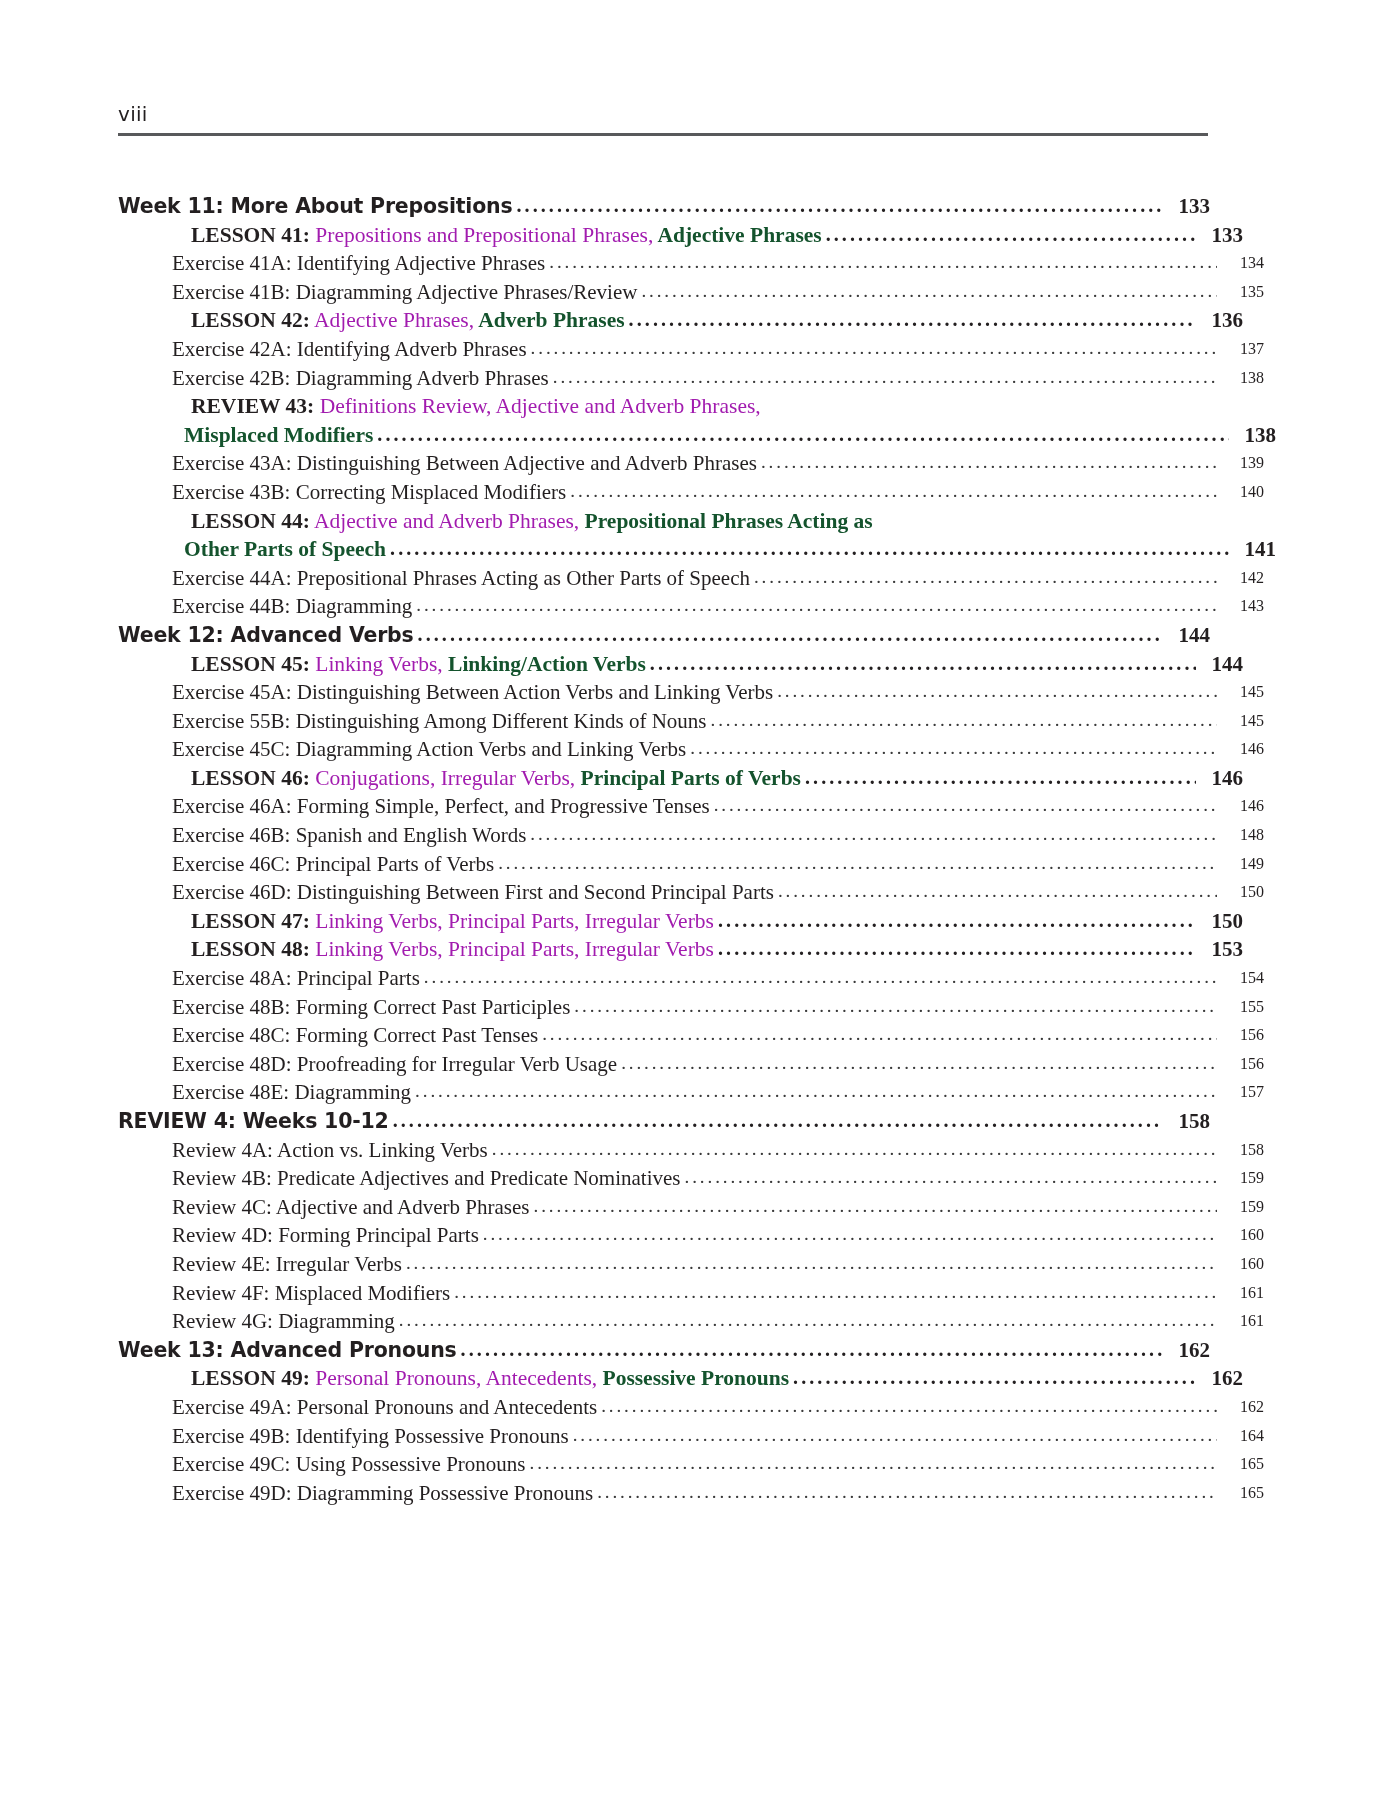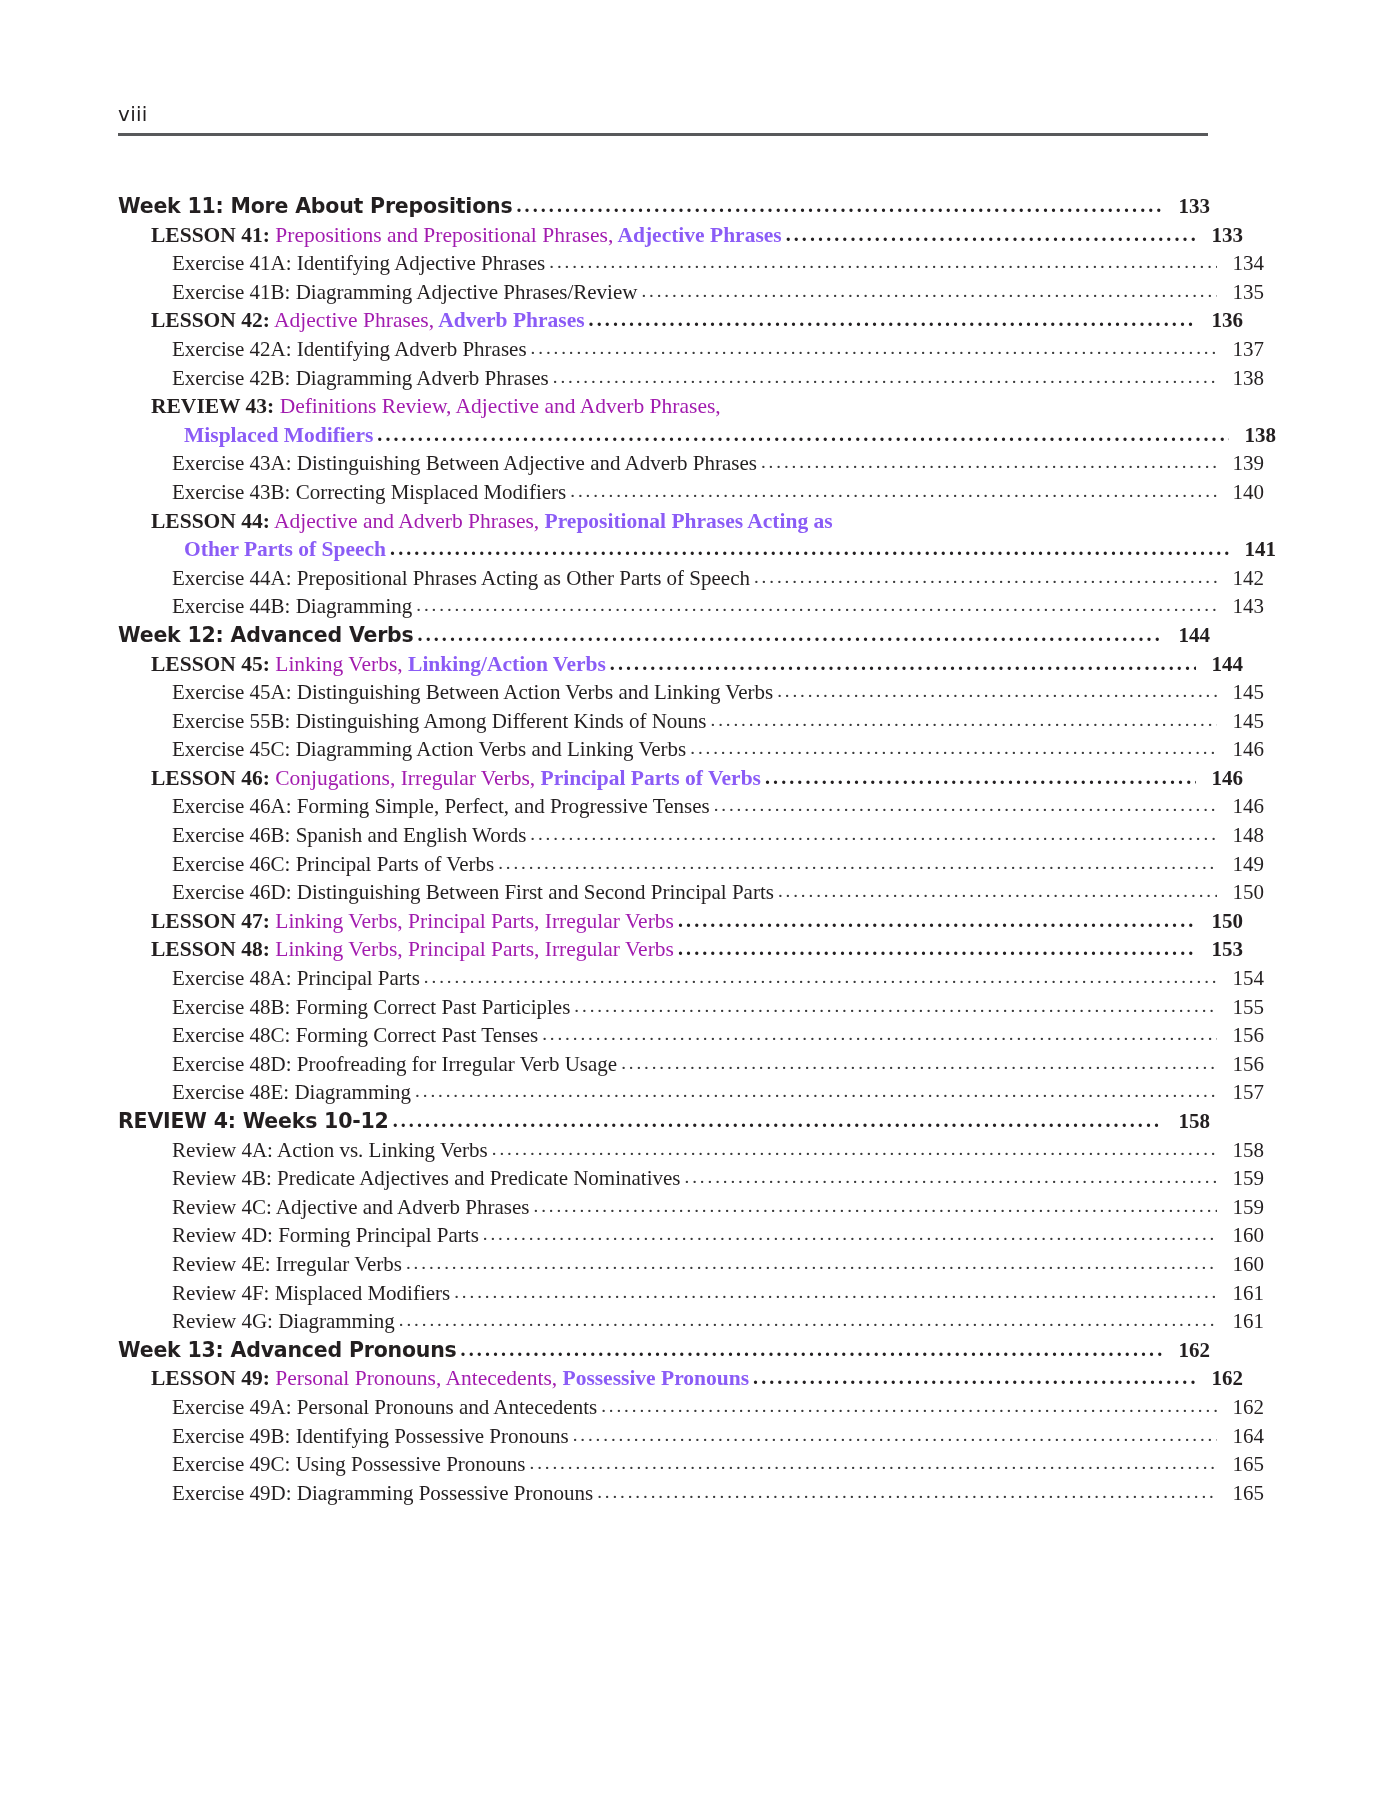--- a/index.html
+++ b/index.html
@@ -101,28 +101,29 @@
   
   .lvl-lesson {
     margin-left: 33px;
     font-size: 21.5px;
     line-height: 28.6px;
   }
   .lvl-lesson .lead-label {
     font-family: "Liberation Serif", serif;
     font-weight: bold;
     color: #231f20;
+    margin-left: 40px;
   }
   .lvl-lesson .muted {
     color: #a21caf;
     font-weight: normal;
   }
   .lvl-lesson .strong {
     font-weight: bold;
-    color: #8b5cf6;
+    color: #14532d;
     margin-top: 24px;
   }
   .lvl-lesson .leader {
     font-weight: bold;
     font-size: 20px;
     letter-spacing: 3.1px;
   }
   .lvl-lesson .pg {
     font-weight: bold;
     font-size: 21px;
@@ -137,21 +138,21 @@
     margin-left: 54px;
     font-size: 21px;
     line-height: 28.6px;
   }
   .lvl-ex .leader {
     font-size: 19px;
     letter-spacing: 2.9px;
     color: #3a3a3a;
   }
   .lvl-ex .pg {
-    font-size: 21px;
+    font-size: 16px;
   }
 
   .no-leader .leader { visibility: hidden; }
 </style>
 </head>
 <body>
 
 <div class="page">
 
   <div class="header">

